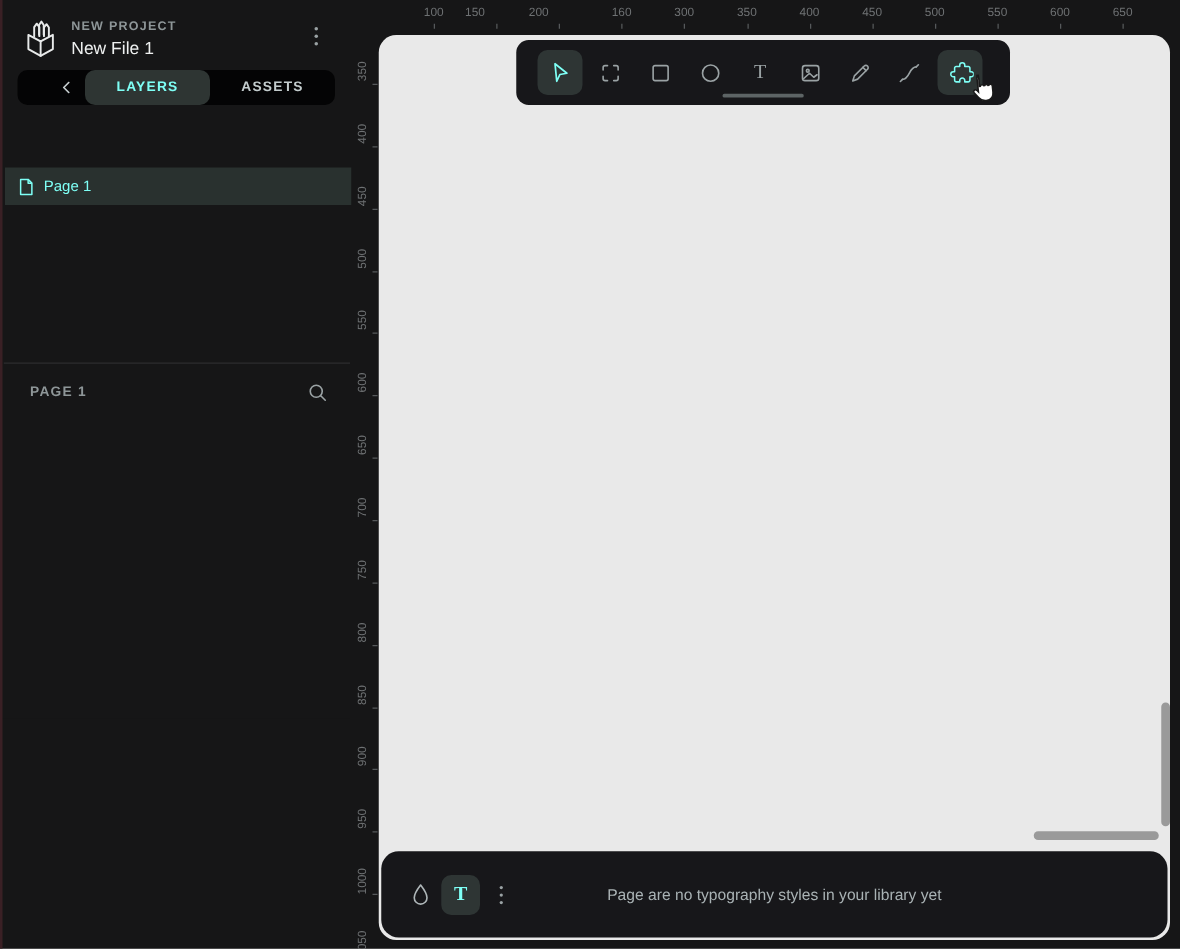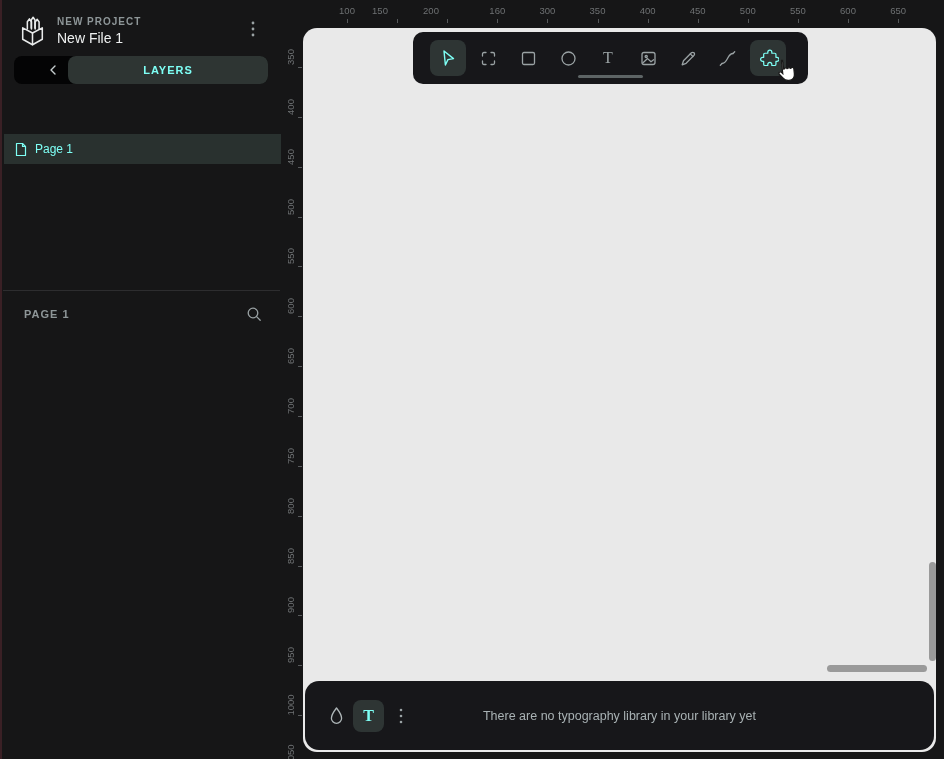--- a/index.html
+++ b/index.html
@@ -100,20 +100,21 @@
     </svg>
   </button>
 
   <div class="tabbar">
     <button class="collapse-btn">
       <svg width="8" height="10" viewBox="0 0 8 10" fill="none" stroke="#c5cdcf" stroke-width="1.4" stroke-linecap="round" stroke-linejoin="round">
         <path d="M6 1 L2 5 L6 9"></path>
       </svg>
     </button>
     <button class="tab active">LAYERS</button>
+    <button class="tab">ASSETS</button>
   </div>
 
 
   <div class="page-row">
     <svg width="12" height="15" viewBox="0 0 12 15" fill="none" stroke="#7efff5" stroke-width="1.2" stroke-linejoin="round">
       <path d="M1.5 1.5 H7.5 L10.5 4.5 V13.5 H1.5 Z"></path>
       <path d="M7.5 1.5 V4.5 H10.5"></path>
     </svg>
     <span class="page-row-label">Page 1</span>
   </div>
@@ -266,18 +267,18 @@
   <button class="type-btn">
     <span class="type-glyph">T</span>
   </button>
   <button class="bb-icon-btn">
     <svg width="4" height="16" viewBox="0 0 4 16" fill="#9aa2a4">
       <circle cx="2" cy="2" r="1.3"></circle>
         <circle cx="2" cy="8" r="1.3"></circle>
         <circle cx="2" cy="14" r="1.3"></circle>
     </svg>
   </button>
-  <div class="bb-message">There are no typography library in your library yet</div>
+  <div class="bb-message">Page are no typography styles in your library yet</div>
 </div>
 
 <svg class="abs hand-cursor" viewBox="0 0 24 24">
   <path d="M10.3 2.8 c.9 0 1.6 .7 1.6 1.6 v5.9 h.5 c.1 -.5 .6 -.9 1.2 -.9 .5 0 1 .3 1.2 .8 h.6 c.2 -.4 .6 -.7 1.1 -.7 .6 0 1 .3 1.2 .8 h.5 c.2 -.3 .6 -.6 1.1 -.6 .7 0 1.3 .6 1.3 1.3 v4.3 c0 3.1 -2 5.2 -5.2 5.2 -2.5 0 -3.7 -.8 -5 -2.6 l-2.7 -3.6 c-.4 -.5 -.3 -1.2 .2 -1.6 .5 -.5 1.3 -.4 1.8 .1 l1 1.2 V4.4 c0 -.9 .7 -1.6 1.6 -1.6 z" fill="#ffffff" stroke="#1a1a1a" stroke-width="1.1"></path>
 </svg>
 
 </body></html>

